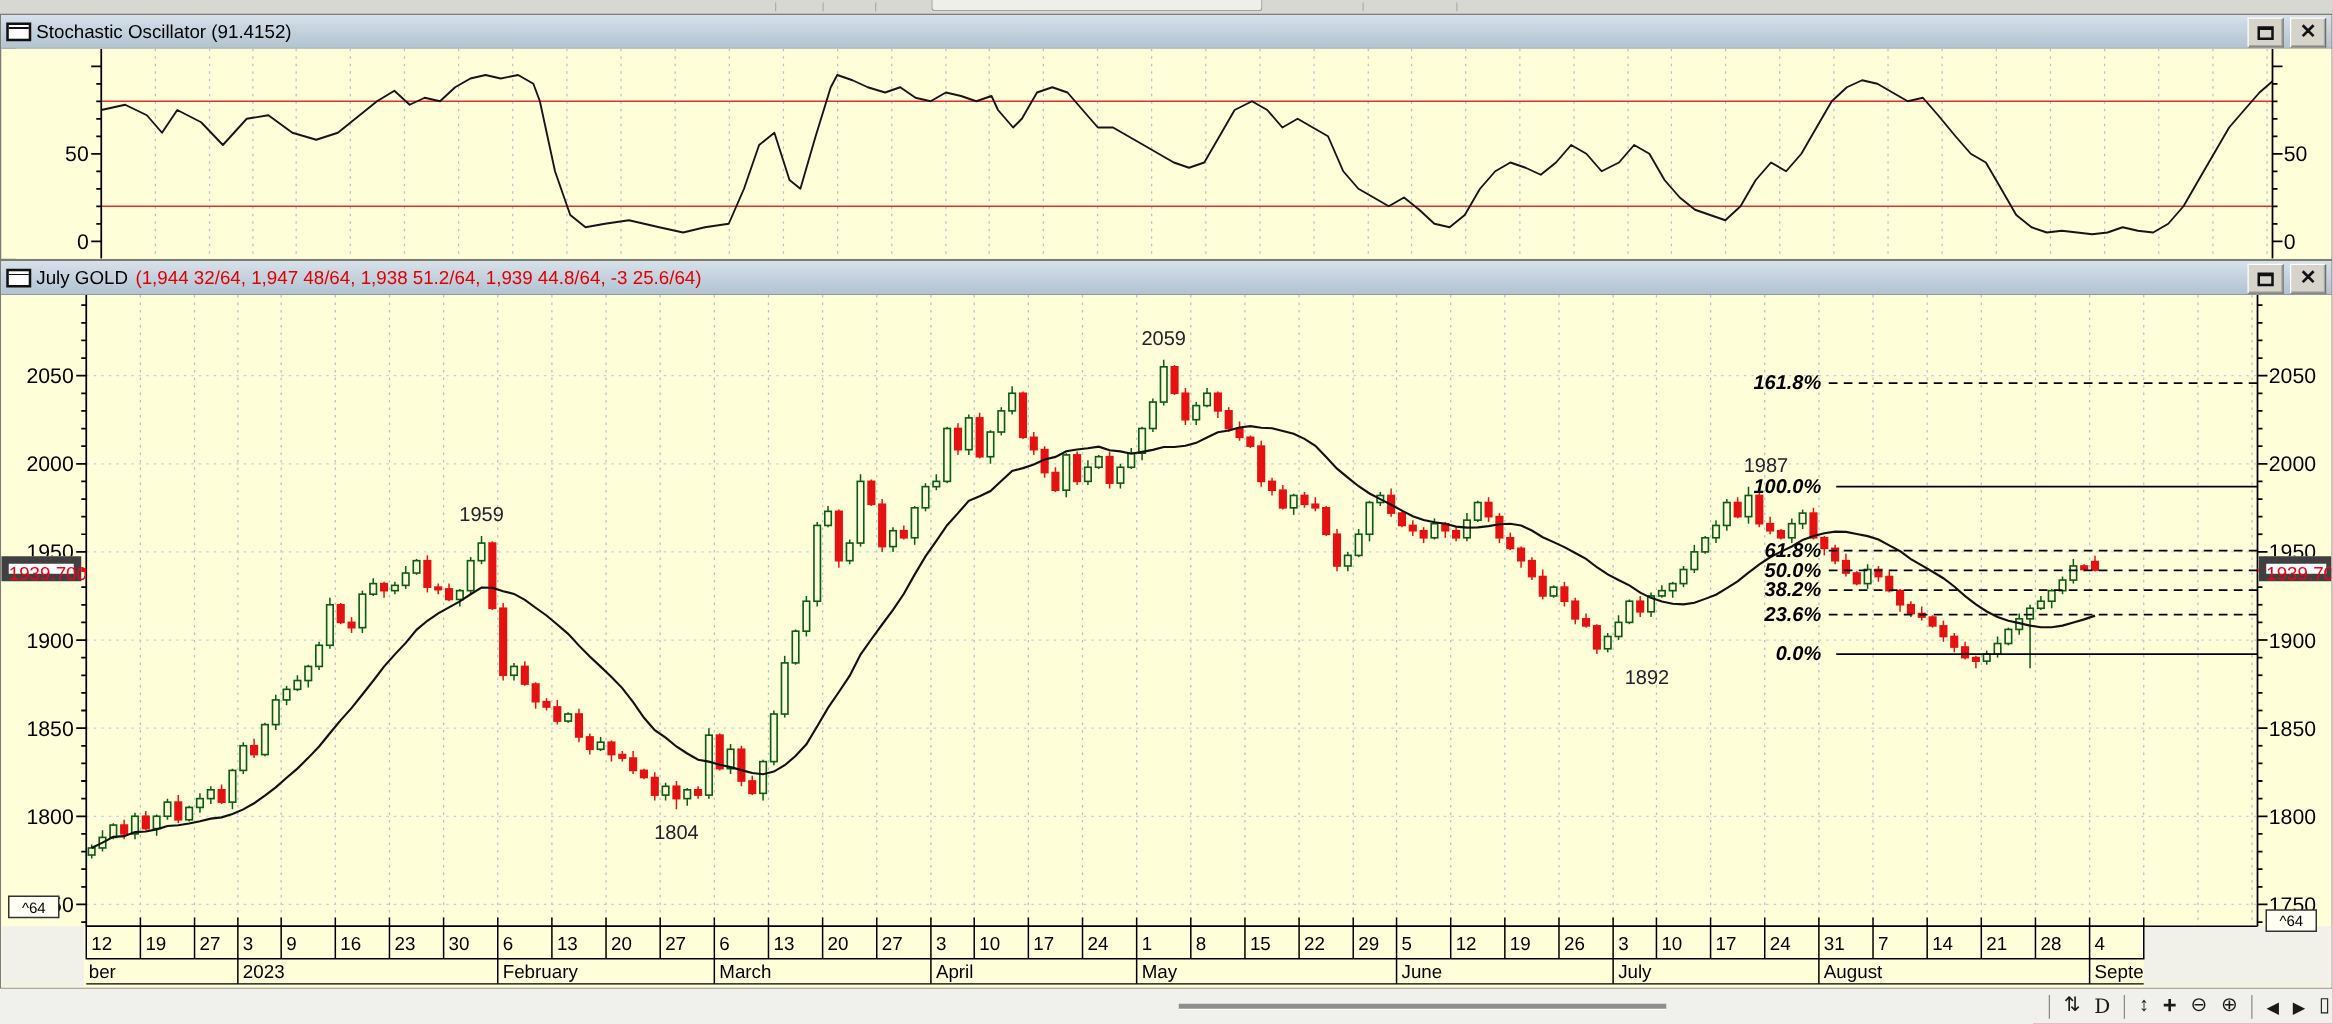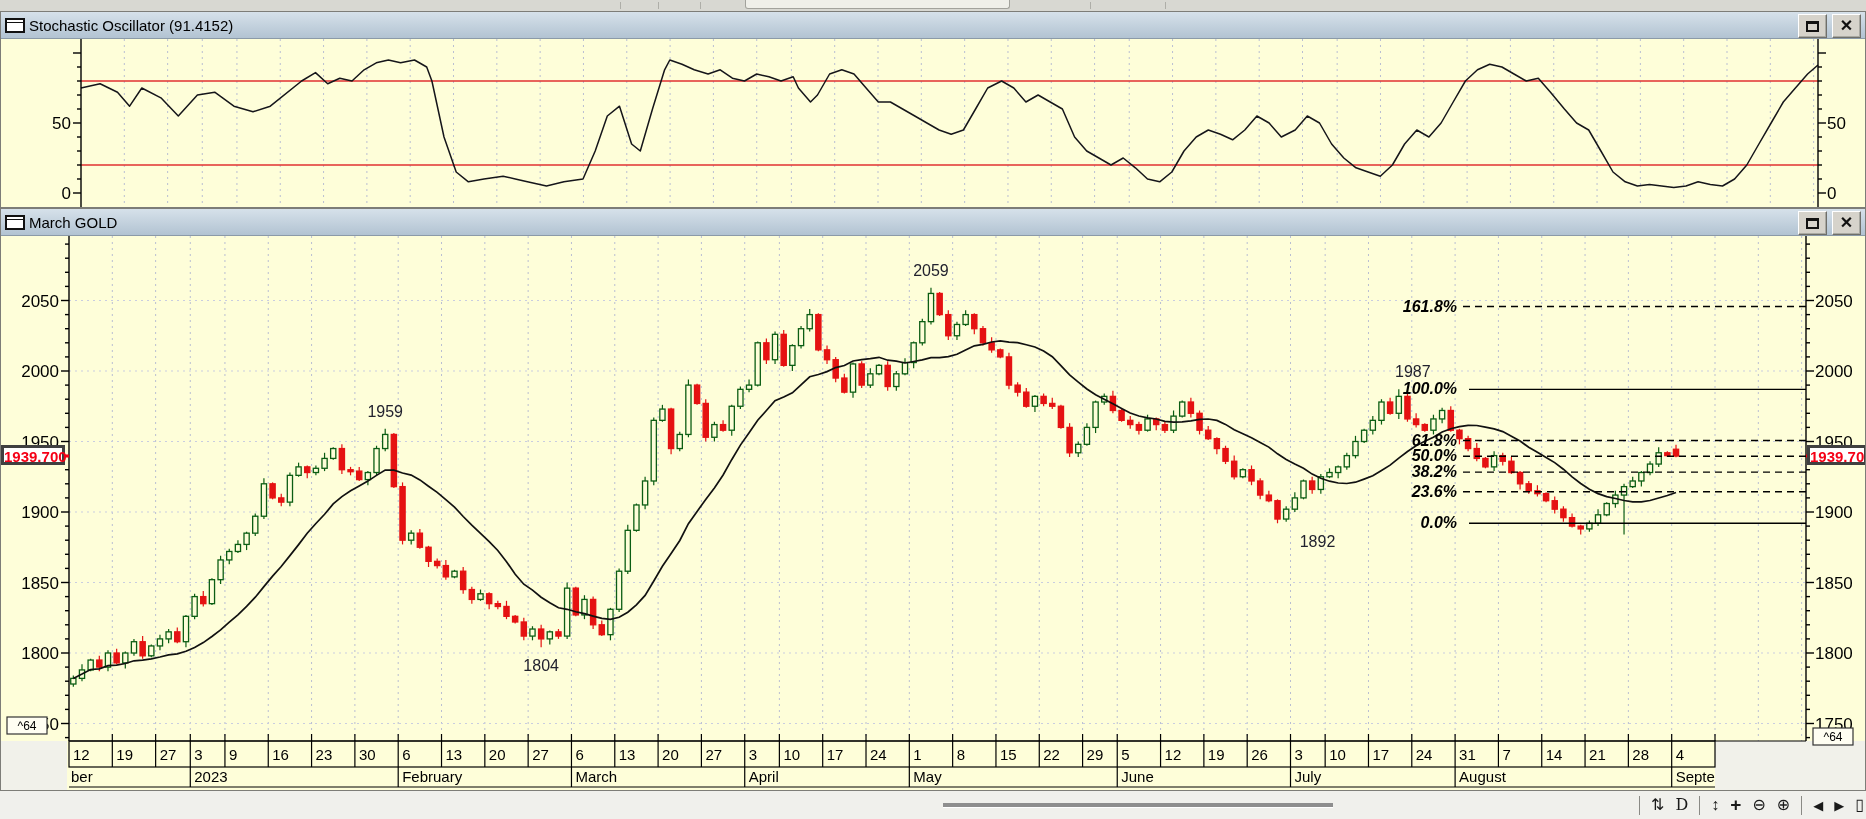--- a/index.html
+++ b/index.html
@@ -20,22 +20,22 @@
   .title{font-size:15px;color:#000;white-space:nowrap;}
   .title-red{font-size:15px;color:#e00000;margin-left:6px;white-space:nowrap;}
   .tb-btns{position:absolute;right:4px;top:2px;display:flex;gap:5px;}
   .tb-btn{width:27px;height:22px;background:#d6d3cb;border:1px solid;border-color:#fff #6f6f6a #6f6f6a #fff;
        box-shadow:inset -1px -1px 0 #a9a9a2;display:flex;align-items:center;justify-content:center;cursor:pointer;}
   .max-glyph{width:13px;height:11px;border:2px solid #111;border-top-width:3px;box-sizing:border-box;}
   .close-glyph{font-size:16px;font-weight:bold;line-height:1;color:#111;}
   .chart{position:relative;background:#FEFED9;overflow:hidden;}
   .stoch-chart{height:168px;margin-left:12px;}
   .gold-chart{height:554px;}
-  .px-label{position:absolute;height:20px;background:#fff;border:3px solid #404040;box-sizing:border-box;
-       color:#f50016;font-weight:bold;font-size:15px;line-height:18px;z-index:5;}
+  .px-label{position:absolute;height:20px;background:#fff;border:6px solid #404040;box-sizing:border-box;
+       color:#f50016;font-weight:normal;font-size:15px;line-height:18px;z-index:5;}
   .px-left{left:0;top:209px;width:64px;}
   .px-right{left:1806px;top:209px;width:60px;}
   .bottom-bar{position:absolute;left:0;top:791px;width:1866px;height:28px;background:#f0f0ec;}
   .hscroll{position:absolute;left:943px;top:12px;width:390px;height:4px;background:#8e8e8e;
        border-bottom:1px solid #fff;cursor:pointer;}
   .bb-icons{position:absolute;right:2px;top:0;height:28px;display:flex;align-items:center;gap:11px;color:#1a1a1a;}
   .bb-icon{font-size:16px;line-height:1;cursor:pointer;}
   .bb-icon.small{font-size:13px;}
   .bb-icon.plus{font-size:19px;font-weight:bold;margin-top:-2px;}
   .bb-icon.glyph-D{font-family:"DejaVu Serif",serif;font-size:16px;}
@@ -151,21 +151,22 @@
             <text x="58" y="160" text-anchor="end" font-size="17" fill="#000">0</text>
             <text x="1814" y="160" text-anchor="start" font-size="17" fill="#000">0</text>
           </g>
         </svg>
     </div>
   </div>
 
   <div class="win gold-win">
     <div class="titlebar">
       <span class="winicon"></span>
-      <span class="title">March GOLD</span>
+      <span class="title">July GOLD</span>
+      <span class="title-red">(1,944 32/64, 1,947 48/64, 1,938 51.2/64, 1,939 44.8/64, -3 25.6/64)</span>
       <span class="tb-btns">
         <span class="tb-btn">
             <span class="max-glyph"></span>
           </span>
         <span class="tb-btn">
             <span class="close-glyph">✕</span>
           </span>
       </span>
     </div>
     <div class="chart gold-chart">

